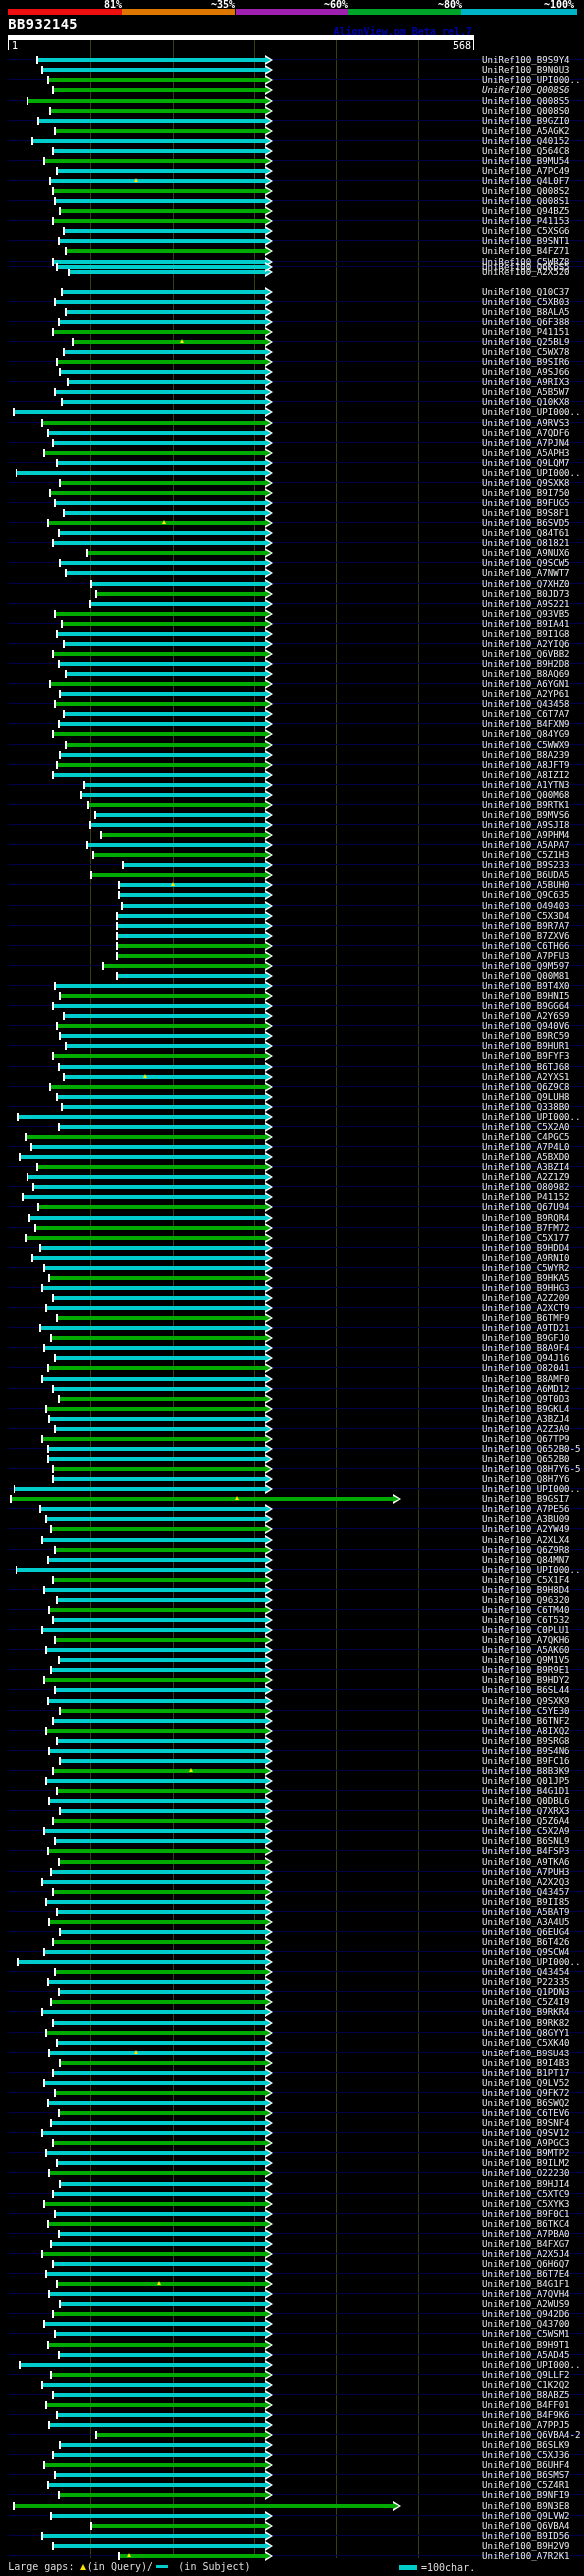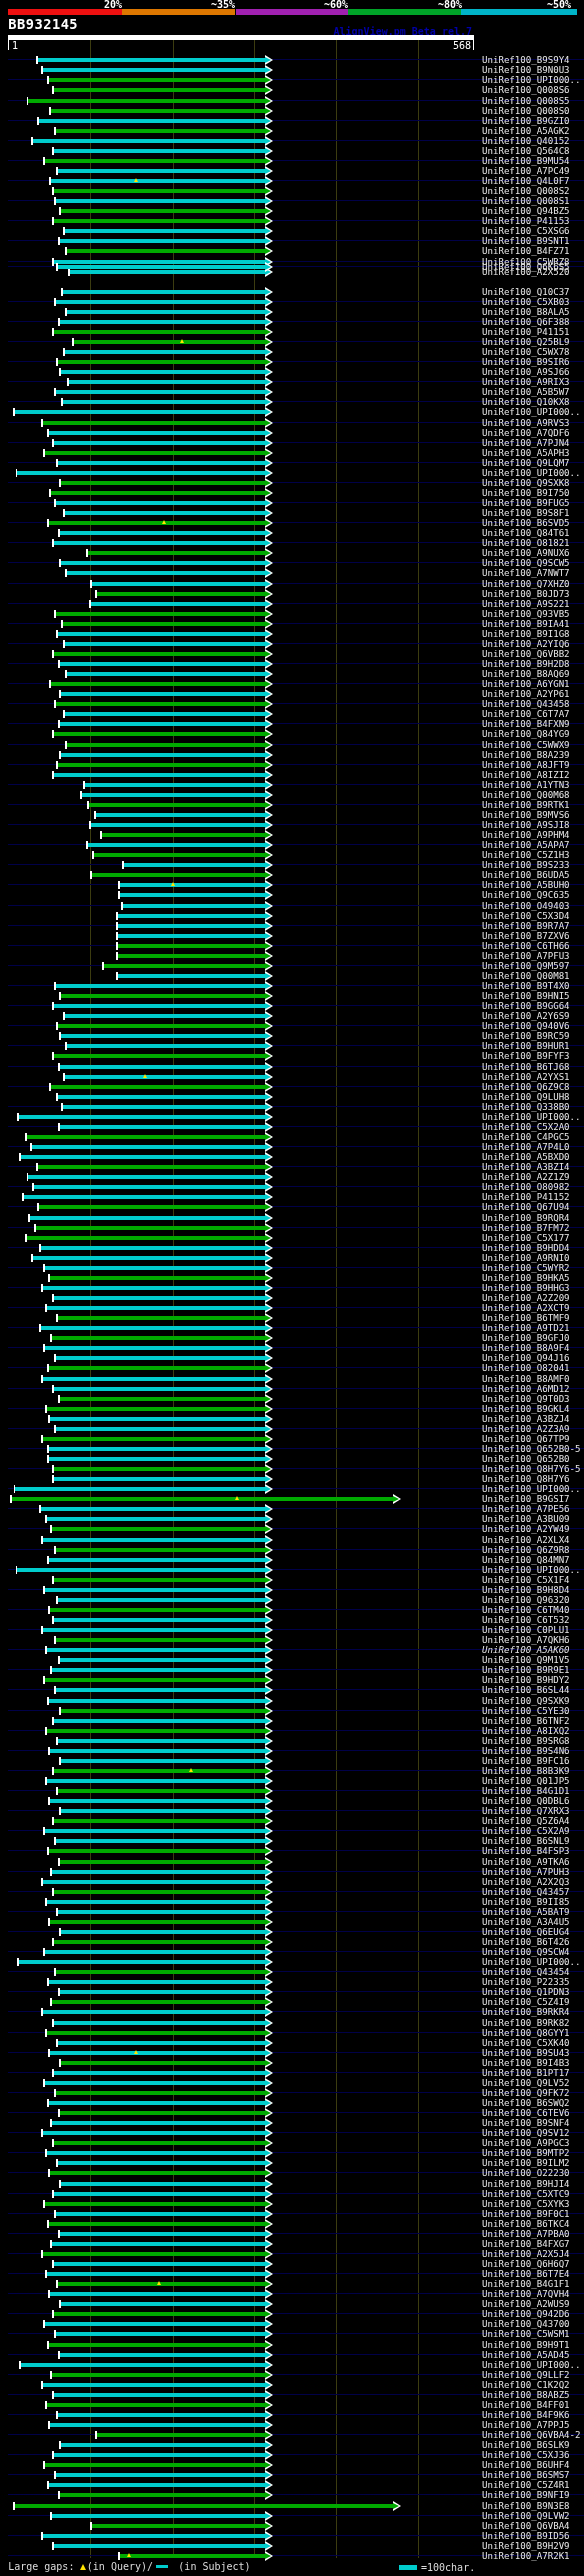--- a/index.html
+++ b/index.html
@@ -37,25 +37,25 @@
       <div class="grid" style="left: 90px;"></div>
       <div class="grid" style="left: 173px;"></div>
       <div class="grid" style="left: 254px;"></div>
       <div class="grid" style="left: 336px;"></div>
       <div class="grid" style="left: 418px;"></div>
       <div class="seg" style="left: 8.2px; width: 114px; background: rgb(238, 16, 16);"></div>
       <div class="seg" style="left: 122px; width: 113px; background: rgb(221, 119, 0);"></div>
       <div class="seg" style="left: 236px; width: 112px; background: rgb(160, 32, 176);"></div>
       <div class="seg" style="left: 348px; width: 113px; background: rgb(0, 164, 40);"></div>
       <div class="seg" style="left: 461px; width: 116px; background: rgb(0, 180, 200);"></div>
-      <div class="seglab" style="left: 113px;">20%</div>
+      <div class="seglab" style="left: 113px;">81%</div>
       <div class="seglab" style="left: 223px;">~35%</div>
       <div class="seglab" style="left: 336px;">~60%</div>
       <div class="seglab" style="left: 450px;">~80%</div>
-      <div class="seglab" style="left: 559px;">~50%</div>
+      <div class="seglab" style="left: 559px;">~100%</div>
       <div class="hit" style="top: 55px;">
         <div class="navy"></div>
         <div class="bar" style="left: 37px; width: 228px; background: rgb(0, 204, 204);"></div>
         <div class="tick" style="left: 36px;"></div>
         <div class="arrow-o" style="left: 265px;"></div>
         <div class="arrow-i" style="left: 265px; border-left: 6.4px solid rgb(0, 204, 204);"></div>
         <div class="lab">UniRef100_B9S9Y4</div>
       </div>
       <div class="hit" style="top: 65px;">
         <div class="bar" style="left: 42px; width: 223px; background: rgb(0, 204, 204);"></div>
@@ -65,21 +65,21 @@
         <div class="lab">UniRef100_B9N0U3</div>
       </div>
       <div class="hit" style="top: 75px;">
         <div class="navy"></div>
         <div class="bar" style="left: 48px; width: 217px; background: rgb(0, 170, 0);"></div>
         <div class="tick" style="left: 47px;"></div>
         <div class="arrow-o" style="left: 265px;"></div>
         <div class="arrow-i" style="left: 265px; border-left: 6.4px solid rgb(0, 170, 0);"></div>
         <div class="lab">UniRef100_UPI000..</div>
       </div>
-      <div class="hit" style="top: 85px;">
+      <div class="hit" style="top: 85px; font-style: italic;">
         <div class="bar" style="left: 53px; width: 212px; background: rgb(0, 170, 0);"></div>
         <div class="tick" style="left: 52px;"></div>
         <div class="arrow-o" style="left: 265px;"></div>
         <div class="arrow-i" style="left: 265px; border-left: 6.4px solid rgb(0, 170, 0);"></div>
         <div class="lab">UniRef100_Q008S6</div>
       </div>
       <div class="hit" style="top: 96px;">
         <div class="navy"></div>
         <div class="bar" style="left: 27.4px; width: 238px; background: rgb(0, 170, 0);"></div>
         <div class="tick" style="left: 26.5px;"></div>
@@ -1233,21 +1233,21 @@
         <div class="arrow-i" style="left: 265px; border-left: 6.4px solid rgb(0, 204, 204);"></div>
         <div class="lab">UniRef100_C0PLU1</div>
       </div>
       <div class="hit" style="top: 1635px;">
         <div class="bar" style="left: 55px; width: 210px; background: rgb(0, 170, 0);"></div>
         <div class="tick" style="left: 54px;"></div>
         <div class="arrow-o" style="left: 265px;"></div>
         <div class="arrow-i" style="left: 265px; border-left: 6.4px solid rgb(0, 170, 0);"></div>
         <div class="lab">UniRef100_A7QKH6</div>
       </div>
-      <div class="hit" style="top: 1645px; font-style: italic;">
+      <div class="hit" style="top: 1645px;">
         <div class="navy"></div>
         <div class="bar" style="left: 46px; width: 219px; background: rgb(0, 204, 204);"></div>
         <div class="tick" style="left: 45px;"></div>
         <div class="arrow-o" style="left: 265px;"></div>
         <div class="arrow-i" style="left: 265px; border-left: 6.4px solid rgb(0, 204, 204);"></div>
         <div class="lab">UniRef100_A5AK60</div>
       </div>
       <div class="hit" style="top: 1655px;">
         <div class="bar" style="left: 58px; width: 207px; background: rgb(0, 204, 204);"></div>
         <div class="tick" style="left: 58px;"></div>
@@ -1534,21 +1534,21 @@
         <div class="arrow-i" style="left: 265px; border-left: 6.4px solid rgb(0, 170, 0);"></div>
         <div class="lab">UniRef100_Q8GYY1</div>
       </div>
       <div class="hit" style="top: 2038px;">
         <div class="bar" style="left: 57px; width: 208px; background: rgb(0, 204, 204);"></div>
         <div class="tick" style="left: 56px;"></div>
         <div class="arrow-o" style="left: 265px;"></div>
         <div class="arrow-i" style="left: 265px; border-left: 6.4px solid rgb(0, 204, 204);"></div>
         <div class="lab">UniRef100_C5XK40</div>
       </div>
-      <div class="hit" style="top: 2048px;">
+      <div class="hit" style="top: 2048px; font-family: Liberation Mono, monospace;">
         <div class="navy"></div>
         <div class="bar" style="left: 49px; width: 216px; background: rgb(0, 204, 204);"></div>
         <div class="tick" style="left: 48px;"></div>
         <div class="arrow-o" style="left: 265px;"></div>
         <div class="arrow-i" style="left: 265px; border-left: 6.4px solid rgb(0, 204, 204);"></div>
         <div class="gapmark" style="left: 134px;"></div>
         <div class="lab">UniRef100_B9SU43</div>
       </div>
       <div class="hit" style="top: 2058px;">
         <div class="bar" style="left: 60px; width: 205px; background: rgb(0, 170, 0);"></div>

